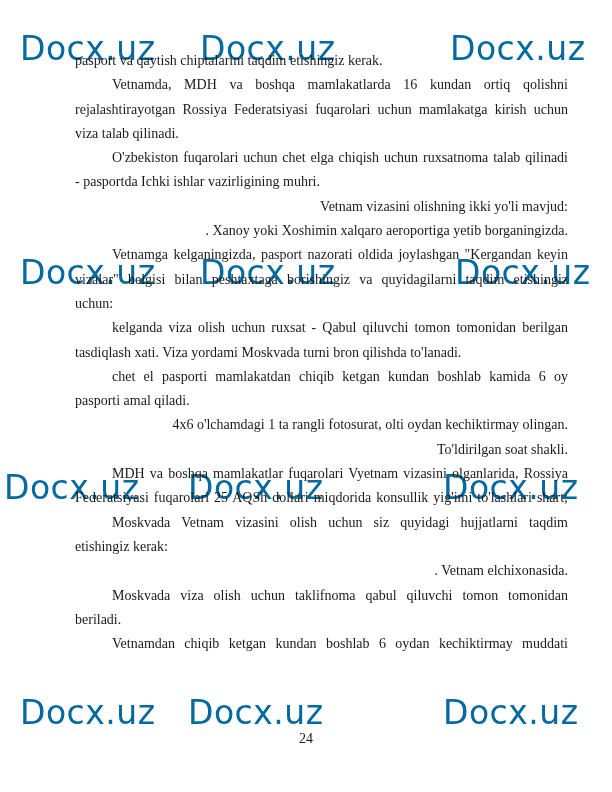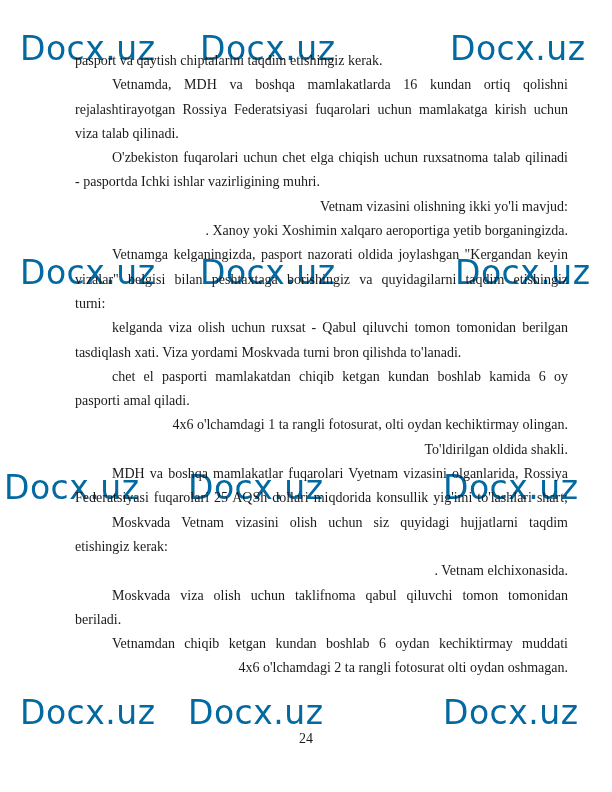--- a/index.html
+++ b/index.html
@@ -80,52 +80,49 @@
       </div>
       <div class="para">
         <div class="line indent">Vetnam vizasini olishning ikki yo'li mavjud:</div>
       </div>
       <div class="para">
         <div class="line indent">. Xanoy yoki Xoshimin xalqaro aeroportiga yetib borganingizda.</div>
       </div>
       <div class="para">
         <div class="line indent just">Vetnamga kelganingizda, pasport nazorati oldida joylashgan "Kergandan keyin</div>
         <div class="line just">vizalar" belgisi bilan peshtaxtaga borishingiz va quyidagilarni taqdim etishingiz</div>
-        <div class="line">turni:</div>
+        <div class="line">uchun:</div>
       </div>
       <div class="para">
         <div class="line indent just">kelganda viza olish uchun ruxsat - Qabul qiluvchi tomon tomonidan berilgan</div>
         <div class="line">tasdiqlash xati. Viza yordami Moskvada turni bron qilishda to'lanadi.</div>
       </div>
       <div class="para">
         <div class="line indent just">chet el pasporti mamlakatdan chiqib ketgan kundan boshlab kamida 6 oy</div>
         <div class="line">pasporti amal qiladi.</div>
       </div>
       <div class="para">
         <div class="line indent">4x6 o'lchamdagi 1 ta rangli fotosurat, olti oydan kechiktirmay olingan.</div>
       </div>
       <div class="para">
-        <div class="line indent">To'ldirilgan oldida shakli.</div>
+        <div class="line indent">To'ldirilgan soat shakli.</div>
       </div>
       <div class="para">
         <div class="line indent just">MDH va boshqa mamlakatlar fuqarolari Vyetnam vizasini olganlarida, Rossiya</div>
         <div class="line just">Federatsiyasi fuqarolari 25 AQSh dollari miqdorida konsullik yig'imi to'lashlari shart;</div>
       </div>
       <div class="para">
         <div class="line indent just">Moskvada Vetnam vizasini olish uchun siz quyidagi hujjatlarni taqdim</div>
         <div class="line">etishingiz kerak:</div>
       </div>
       <div class="para">
         <div class="line indent">. Vetnam elchixonasida.</div>
       </div>
       <div class="para">
         <div class="line indent just">Moskvada viza olish uchun taklifnoma qabul qiluvchi tomon tomonidan</div>
         <div class="line">beriladi.</div>
       </div>
       <div class="para">
         <div class="line indent just">Vetnamdan chiqib ketgan kundan boshlab 6 oydan kechiktirmay muddati</div>
       </div>
-      <div class="para">
-        <div class="line indent">4x6 o'lchamdagi 2 ta rangli fotosurat olti oydan oshmagan.</div>
-      </div>
     </div>
   <div class="footer">24</div>
 </div>
 
 </body></html>

